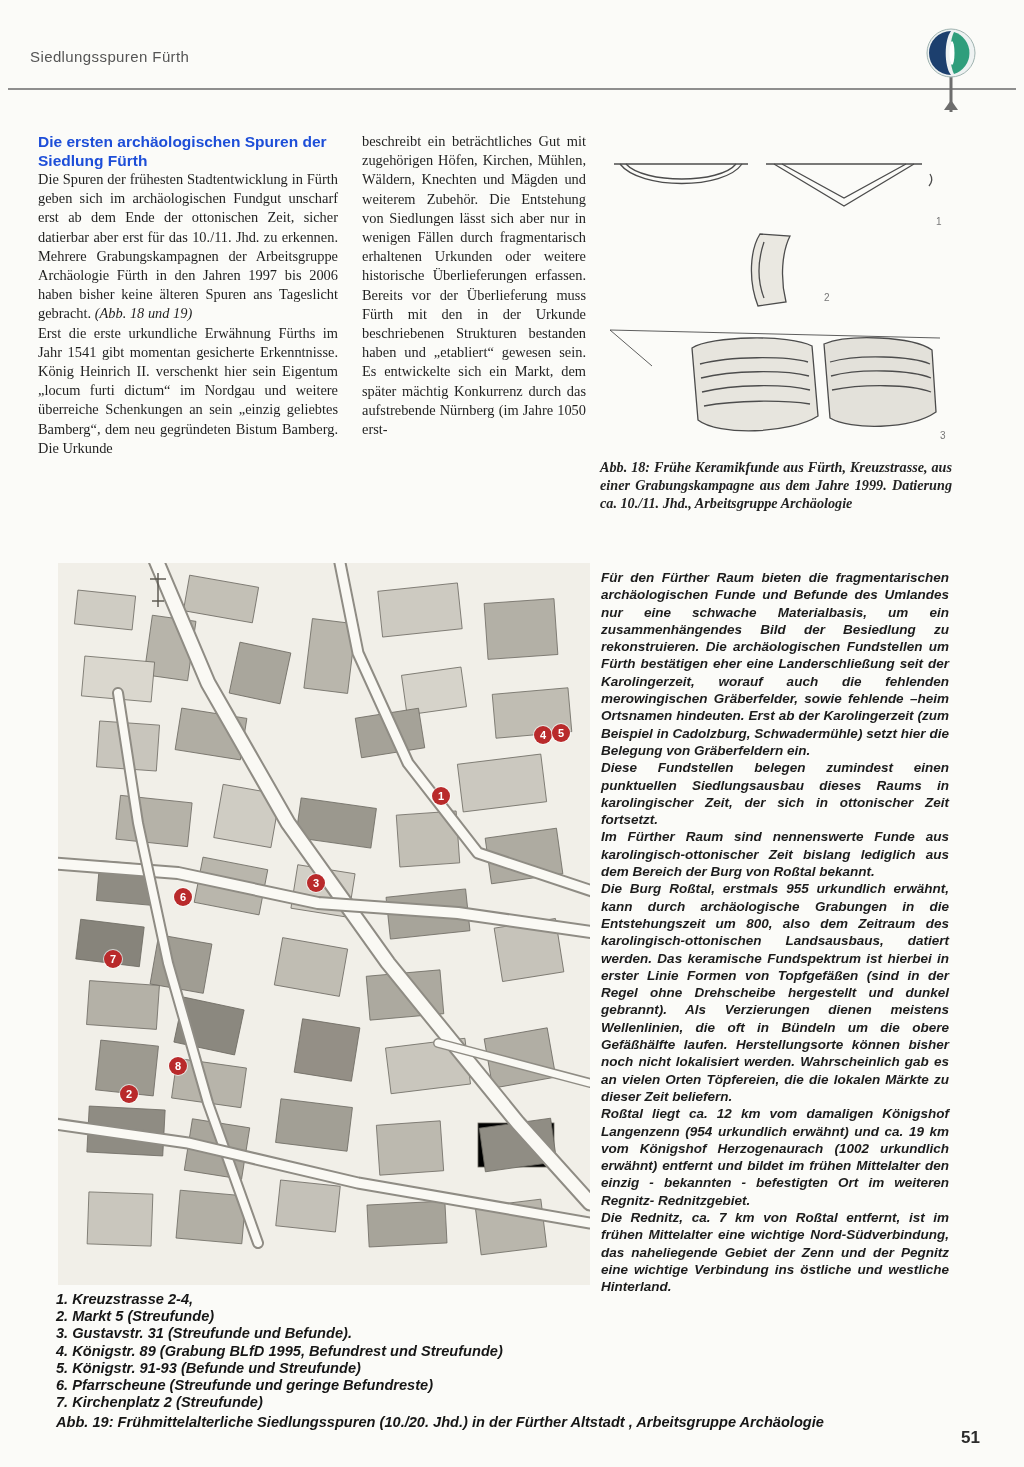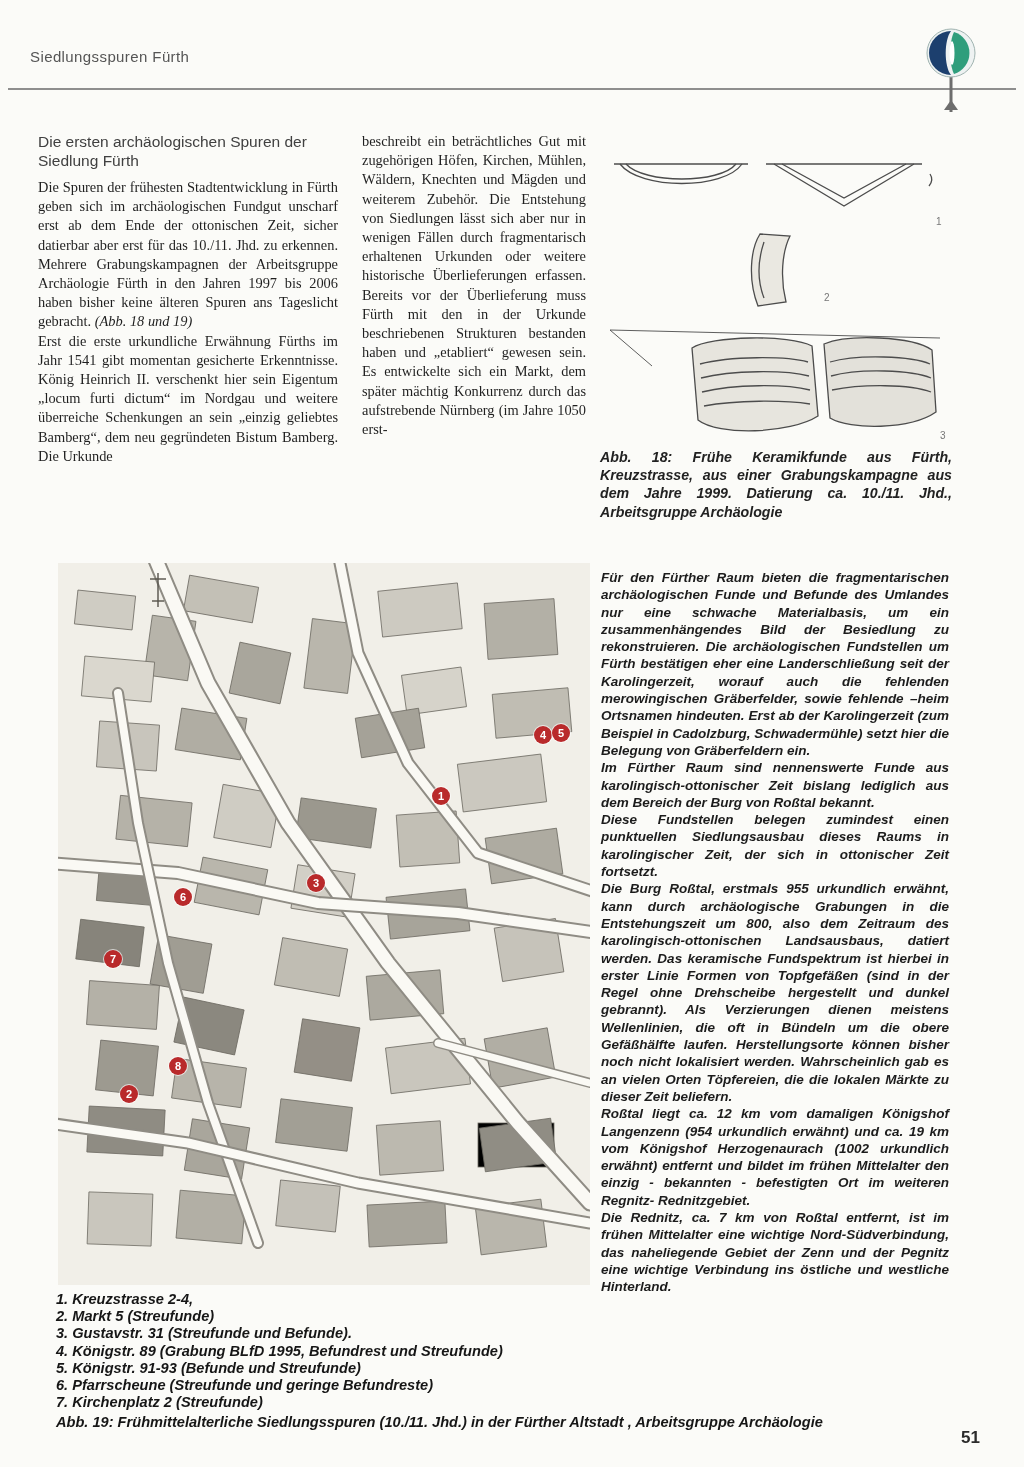--- a/index.html
+++ b/index.html
@@ -7,29 +7,29 @@
   body{position:relative;background:#fbfbf8;color:#1f1f1f;font-family:"Liberation Serif",serif;overflow:hidden}
 
   
   .header-title{position:absolute;left:30px;top:48px;font-family:"Liberation Sans",sans-serif;font-size:15px;color:#555;letter-spacing:.4px}
   .header-rule{position:absolute;left:8px;right:8px;top:88px;height:2px;background:#8e8e8e}
   .logo{position:absolute;left:920px;top:26px;width:62px;height:90px}
 
   
   .col1{position:absolute;left:38px;top:132px;width:300px}
   .col2{position:absolute;left:362px;top:132px;width:224px}
-  .article-heading{font-family:"Liberation Sans",sans-serif;font-weight:400;font-size:15.5px;line-height:19px;color:#404040;margin-bottom:8px}
+  .article-heading{font-family:"Liberation Sans",sans-serif;font-weight:700;font-size:15.5px;line-height:19px;color:#1d4ed8;}
   .body-text{font-size:14.4px;line-height:19.2px;text-align:justify}
   .body-text p{margin:0}
   .body-text i{}
 
   
   .fig18{position:absolute;left:600px;top:130px;width:352px}
   .fig18 svg{display:block}
-  .fig-caption{font-family:Liberation Sans, sans-serif;font-style:italic;font-weight:700;font-size:14.2px;line-height:18.2px;color:#222;text-align:justify}
+  .fig-caption{margin-top:10px;font-family:Liberation Serif, serif;font-style:italic;font-weight:700;font-size:14.2px;line-height:18.2px;color:#222;text-align:justify}
 
   
   .map{position:absolute;left:58px;top:563px;width:532px;height:722px;background:#f1efe8}
   .map svg{position:absolute;inset:0}
   .marker{position:absolute;width:18px;height:18px;margin:-9px 0 0 -9px;border-radius:50%;background:#b92a2b;color:#fff;
     font-family:"Liberation Sans",sans-serif;font-weight:700;font-size:11px;display:flex;align-items:center;justify-content:center;
     box-shadow:0 0 0 1px rgba(255,255,255,.65)}
 
   
   .sidebar{position:absolute;left:601px;top:569px;width:348px;font-family:"Liberation Sans",sans-serif;
@@ -198,33 +198,33 @@
       <div class="marker" style="left: 485px; top: 172px;">4</div>
       <div class="marker" style="left: 503px; top: 170px;">5</div>
       <div class="marker" style="left: 125px; top: 334px;">6</div>
       <div class="marker" style="left: 55px; top: 396px;">7</div>
       <div class="marker" style="left: 120px; top: 503px;">8</div>
     </div>
 </div>
 
 <div class="sidebar">
     <p class="sb-p">Für den Fürther Raum bieten die fragmentarischen archäologischen Funde und Befunde des Umlandes nur eine schwache Materialbasis, um ein zusammenhängendes Bild der Besiedlung zu rekonstruieren. Die archäologischen Fundstellen um Fürth bestätigen eher eine Landerschließung seit der Karolingerzeit, worauf auch die fehlenden merowingischen Gräberfelder, sowie fehlende –heim Ortsnamen hindeuten. Erst ab der Karolingerzeit (zum Beispiel in Cadolzburg, Schwadermühle) setzt hier die Belegung von Gräberfeldern ein.</p>
+    <p class="sb-p">Diese Fundstellen belegen zumindest einen punktuellen Siedlungsausbau dieses Raums in karolingischer Zeit, der sich in ottonischer Zeit fortsetzt.</p>
     <p class="sb-p">Im Fürther Raum sind nennenswerte Funde aus karolingisch-ottonischer Zeit bislang lediglich aus dem Bereich der Burg von Roßtal bekannt.</p>
-    <p class="sb-p">Diese Fundstellen belegen zumindest einen punktuellen Siedlungsausbau dieses Raums in karolingischer Zeit, der sich in ottonischer Zeit fortsetzt.</p>
     <p class="sb-p">Die Burg Roßtal, erstmals 955 urkundlich erwähnt, kann durch archäologische Grabungen in die Entstehungszeit um 800, also dem Zeitraum des karolingisch-ottonischen Landsausbaus, datiert werden. Das keramische Fundspektrum ist hierbei in erster Linie Formen von Topfgefäßen (sind in der Regel ohne Drehscheibe hergestellt und dunkel gebrannt). Als Verzierungen dienen meistens Wellenlinien, die oft in Bündeln um die obere Gefäßhälfte laufen. Herstellungsorte können bisher noch nicht lokalisiert werden. Wahrscheinlich gab es an vielen Orten Töpfereien, die die lokalen Märkte zu dieser Zeit beliefern.</p>
     <p class="sb-p">Roßtal liegt ca. 12 km vom damaligen Königshof Langenzenn (954 urkundlich erwähnt) und ca. 19 km vom Königshof Herzogenaurach (1002 urkundlich erwähnt) entfernt und bildet im frühen Mittelalter den einzig - bekannten - befestigten Ort im weiteren Regnitz- Rednitzgebiet.</p>
     <p class="sb-p">Die Rednitz, ca. 7 km von Roßtal entfernt, ist im frühen Mittelalter eine wichtige Nord-Südverbindung, das naheliegende Gebiet der Zenn und der Pegnitz eine wichtige Verbindung ins östliche und westliche Hinterland.</p>
   </div>
 
 <div class="legend">
   <div>
       <div class="legend-item">1. Kreuzstrasse 2-4,</div>
       <div class="legend-item">2. Markt 5 (Streufunde)</div>
       <div class="legend-item">3. Gustavstr. 31 (Streufunde und Befunde).</div>
       <div class="legend-item">4. Königstr. 89 (Grabung BLfD 1995, Befundrest und Streufunde)</div>
       <div class="legend-item">5. Königstr. 91-93 (Befunde und Streufunde)</div>
       <div class="legend-item">6. Pfarrscheune (Streufunde und geringe Befundreste)</div>
       <div class="legend-item">7. Kirchenplatz 2 (Streufunde)</div>
     </div>
-  <div class="fig19-caption">Abb. 19: Frühmittelalterliche Siedlungsspuren (10./11. Jhd.) in der Fürther Altstadt , Arbeitsgruppe Archäologie</div>
+  <div class="fig19-caption">Abb. 19: Frühmittelalterliche Siedlungsspuren (10./20. Jhd.) in der Fürther Altstadt , Arbeitsgruppe Archäologie</div>
 </div>
 
 <div class="page-number">51</div>
 
 </body></html>

